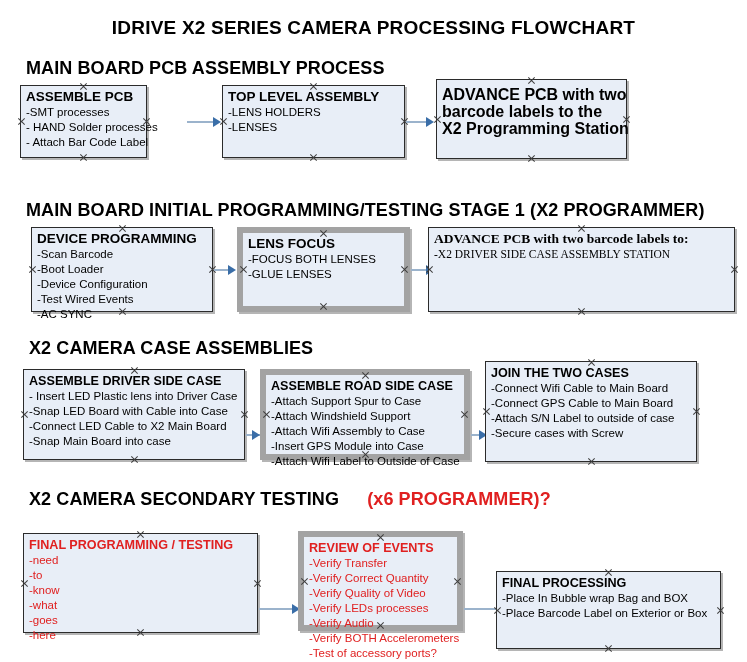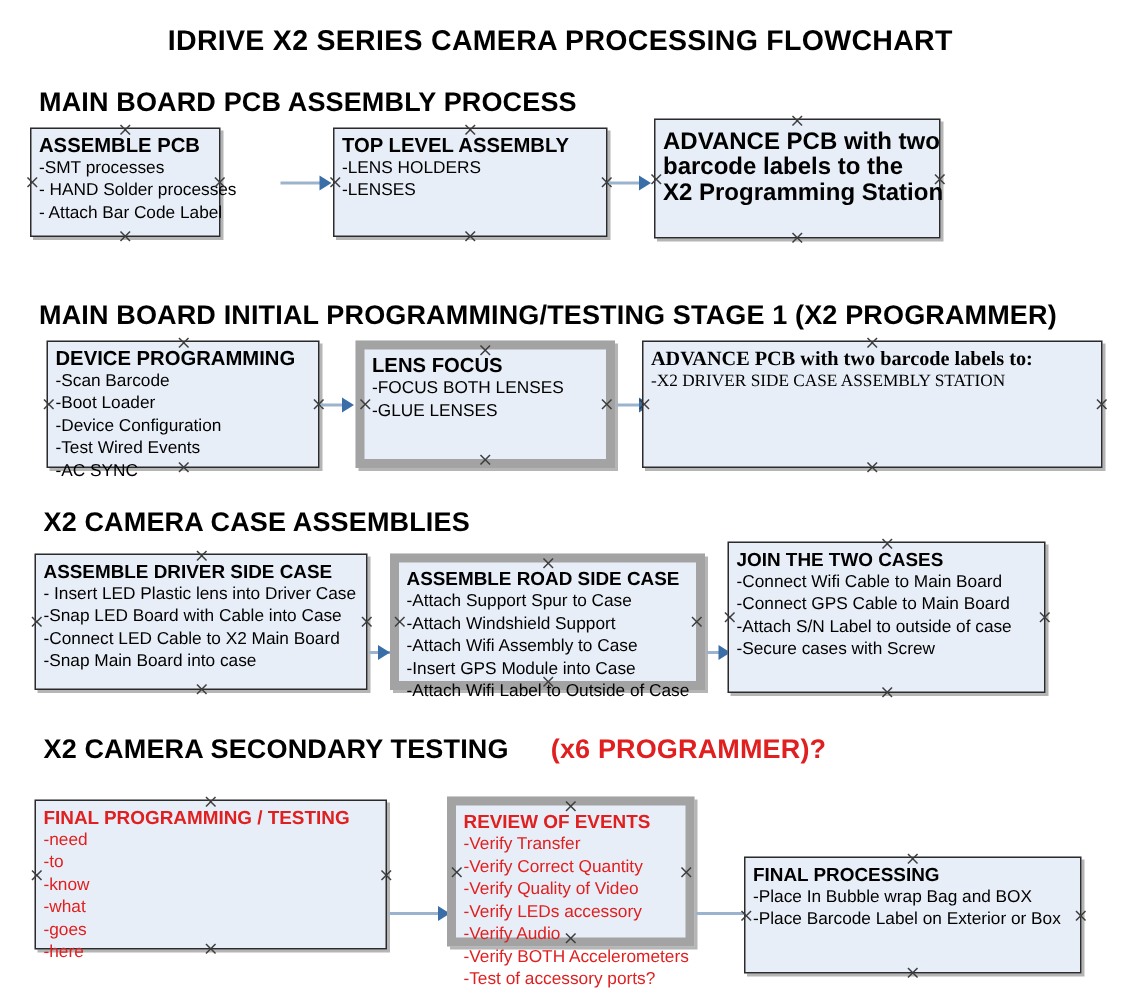--- a/index.html
+++ b/index.html
@@ -255,21 +255,21 @@
   <div class="conn" style="left:259px;top:608px;width:38px;"></div>
   <div class="arrow" style="left:292px;top:604px;"></div>
 
   <div class="pbox gray red" style="left:298px;top:531px;width:165px;height:100px;">
     <div class="inner">
       <div class="title small">REVIEW OF EVENTS</div>
       <ul>
         <li>-Verify Transfer</li>
         <li>-Verify Correct Quantity</li>
         <li>-Verify Quality of Video</li>
-        <li>-Verify LEDs accessory</li>
+        <li>-Verify LEDs processes</li>
         <li>-Verify Audio</li>
         <li>-Verify BOTH Accelerometers</li>
         <li class="overflow">-Test of accessory ports?</li>
       </ul>
     </div>
     <div class="xh" style="left:50%;top:0;"></div>
     <div class="xh" style="left:50%;top:100%;"></div>
     <div class="xh" style="left:0;top:50%;"></div>
     <div class="xh" style="left:100%;top:50%;"></div>
   </div>

